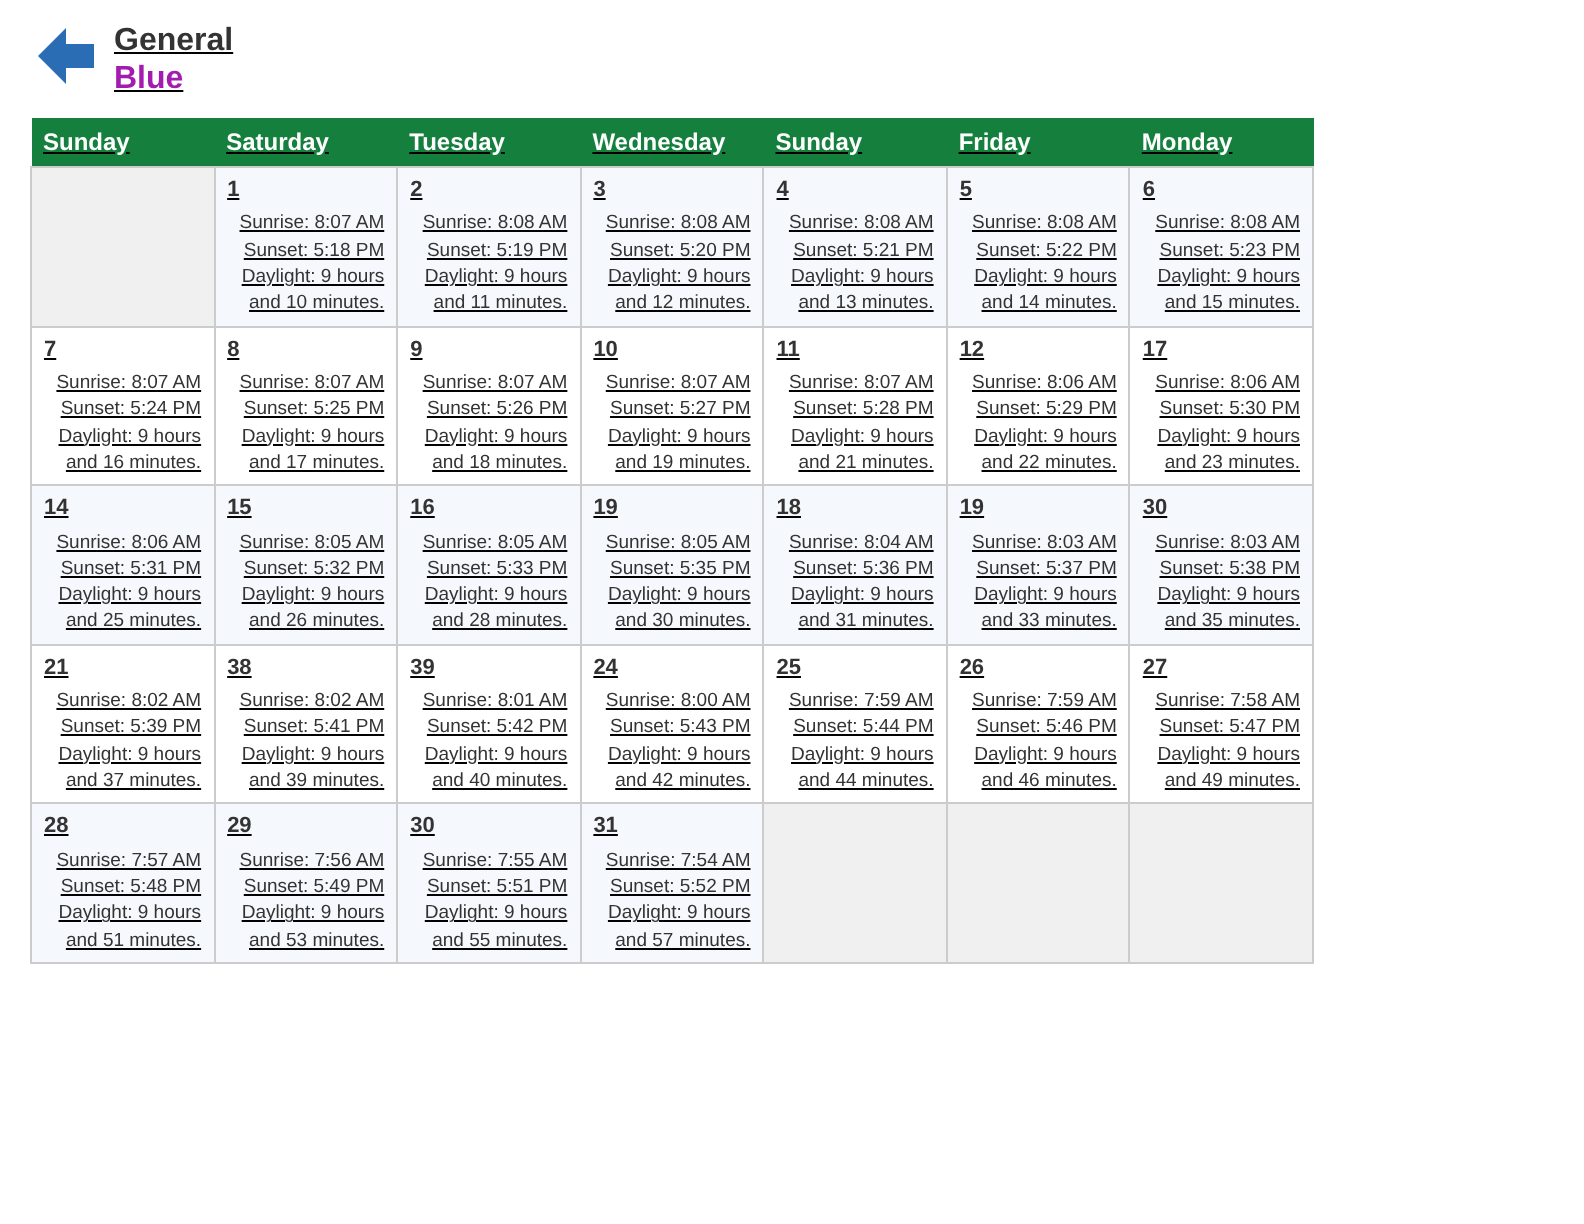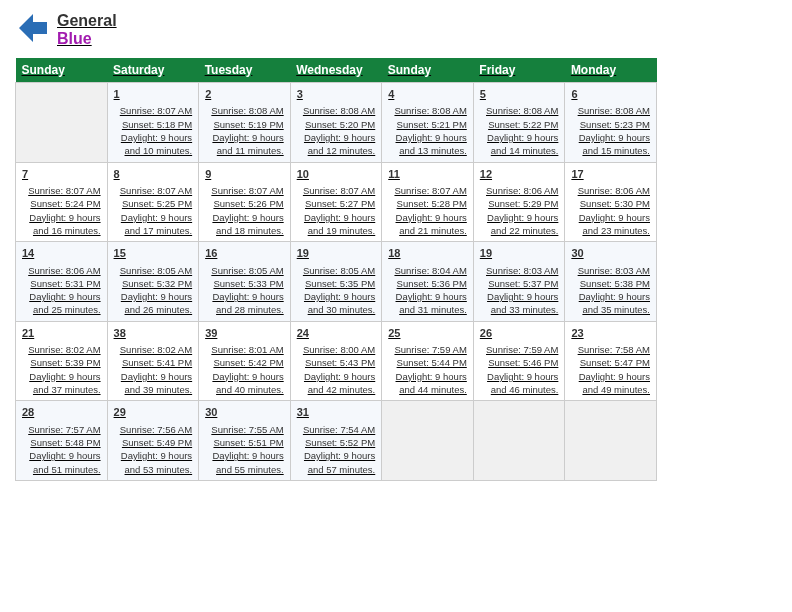--- a/index.html
+++ b/index.html
@@ -329,21 +329,21 @@
       </td>
           <td>
         <div class="day-number">26</div>
         <div class="day-info">
           Sunrise: 7:59 AM<br>
           Sunset: 5:46 PM<br>
           Daylight: 9 hours and 46 minutes.
         </div>
       </td>
           <td>
-        <div class="day-number">23</div>
+        <div class="day-number">27</div>
         <div class="day-info">
           Sunrise: 7:58 AM<br>
           Sunset: 5:47 PM<br>
           Daylight: 9 hours and 49 minutes.
         </div>
       </td>
         </tr>
         <tr>
           <td>
         <div class="day-number">28</div>

